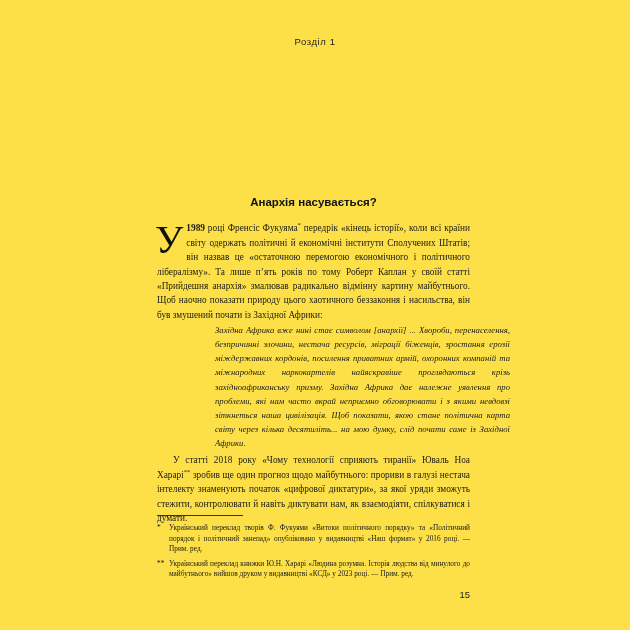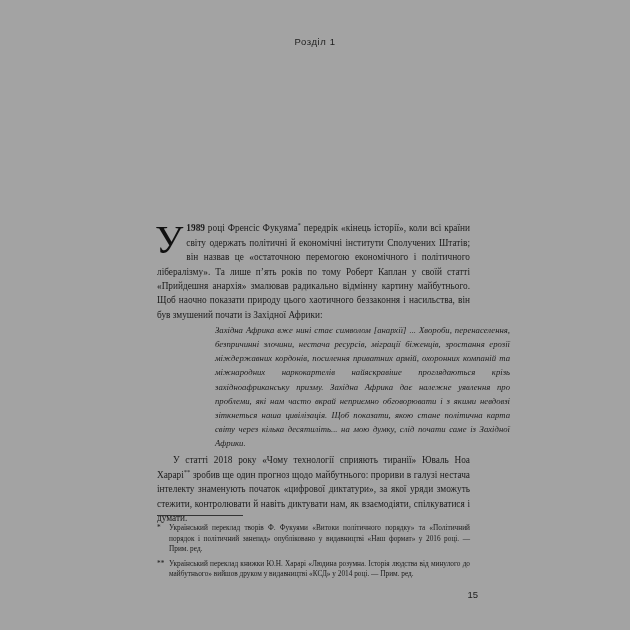--- a/index.html
+++ b/index.html
@@ -14,21 +14,21 @@
     font-family: "Liberation Serif", serif;
     color: #1a1a1a;
     position: relative;
   }
 
   .page {
     position: absolute;
     left: 0; top: 0;
     width: 630px;
     height: 630px;
-    background: #a3a3a3;
+    background: #fde047;
   }
 
   
   .chapter-label {
     position: absolute;
     left: 0;
     top: 36px;
     width: 630px;
     text-align: center;
     font-family: "Liberation Sans", sans-serif;
@@ -159,47 +159,47 @@
   
   .folio {
     position: absolute;
     left: 0;
     top: 589px;
     width: 470px;
     text-align: right;
     font-family: "Liberation Sans", sans-serif;
     font-size: 9.5px;
     color: #1d1d1d;
-    padding-left: 8px;
   }
 </style>
 </head>
 <body>
 
 <div class="page">
 
   <div class="chapter-label">Розділ 1</div>
 
 
+  <h2 class="section-heading">Анархія насувається?</h2>
 
   <p class="col" id="para-lead">
     <span class="dropcap">У</span><span class="lead-start">1989</span><span> році Френсіс Фукуяма</span><sup class="fnmark">*</sup><span> передрік «кінець історії», коли всі країни світу одержать політичні й економічні інститути Сполучених Штатів; він назвав це «остаточною перемогою економічного і політичного лібералізму». Та лише п’ять років по тому Роберт Каплан у своїй статті «Прийдешня анархія» змалював радикально відмінну картину майбутнього. Щоб наочно показати природу цього хаотичного беззаконня і насильства, він був змушений почати із Західної Африки:</span>
   </p>
 
   <blockquote class="quote">Західна Африка вже нині стає символом [анархії] ... Хвороби, перенаселення, безпричинні злочини, нестача ресурсів, міграції біженців, зростання ерозії міждержавних кордонів, посилення приватних армій, охоронних компаній та міжнародних наркокартелів найяскравіше проглядаються крізь західноафриканську призму. Західна Африка дає належне уявлення про проблеми, які нам часто вкрай неприємно обговорювати і з якими невдовзі зіткнеться наша цивілізація. Щоб показати, якою стане політична карта світу через кілька десятиліть... на мою думку, слід почати саме із Західної Африки.</blockquote>
 
   <p class="col" id="para-harari"><span>У статті 2018 року «Чому технології сприяють тиранії» Юваль Ноа Харарі</span><sup class="fnmark">**</sup><span> зробив ще один прогноз щодо майбутнього: прориви в галузі нестача інтелекту знаменують початок «цифрової диктатури», за якої уряди зможуть стежити, контролювати й навіть диктувати нам, як взаємодіяти, спілкуватися і думати.</span>
   </p>
 
   <div class="fn-rule"></div>
 
   <div class="footnotes">
     <div class="footnote">
       <span class="marker">*</span><span>Український переклад творів Ф. Фукуями «Витоки політичного порядку» та «Політичний порядок і політичний занепад» опубліковано у видавництві «Наш формат» у 2016 році. — </span><span class="ed">Прим. ред.</span>
     </div>
     <div class="footnote">
-      <span class="marker">**</span><span>Український переклад книжки Ю.Н. Харарі «Людина розумна. Історія людства від минулого до майбутнього» вийшов друком у видавництві «КСД» у 2014 році. — </span><span class="ed">Прим. ред.</span>
+      <span class="marker">**</span><span>Український переклад книжки Ю.Н. Харарі «Людина розумна. Історія людства від минулого до майбутнього» вийшов друком у видавництві «КСД» у 2023 році. — </span><span class="ed">Прим. ред.</span>
     </div>
   </div>
 
   <div class="folio">15</div>
 
 </div>
 
 </body></html>

